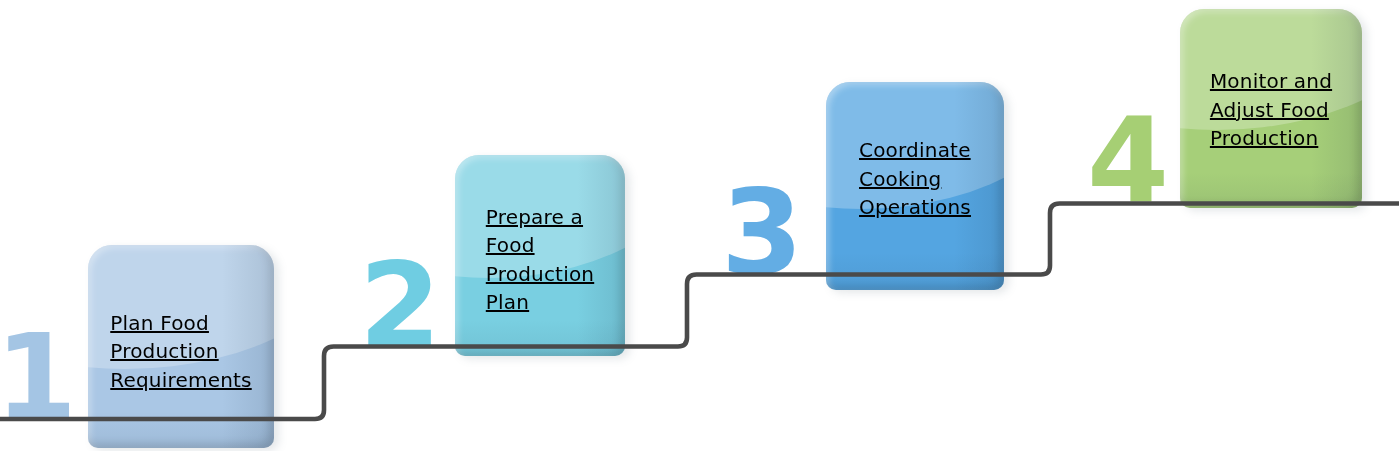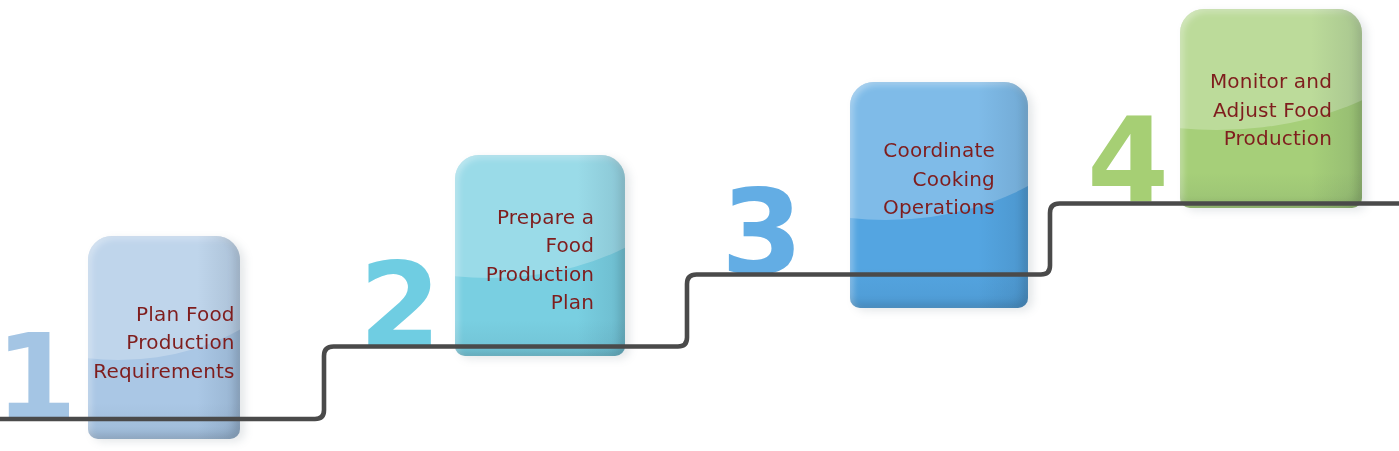--- a/index.html
+++ b/index.html
@@ -12,45 +12,46 @@
   .step-num {
     font-family:"DejaVu Sans", sans-serif;
     font-weight:bold; font-size:118px; text-anchor:middle;
   }
   
   .card {
     position:absolute; z-index:1;
     border-radius:24px 24px 10px 10px;
     overflow:hidden;
     display:flex; align-items:center; justify-content:center;
-    text-align:right;
-    color:#7f1d1d;
+    text-align:left;
+    color:#000000;
     font-size:20px; line-height:1.42; letter-spacing:0.2px;
     box-shadow: inset -5px -4px 9px rgba(0,0,0,0.14),
                 inset 3px 3px 6px rgba(255,255,255,0.35),
                 5px 3px 9px rgba(110,125,140,0.18);
+    text-decoration: underline;
   }
   
   .card::before {
     content:""; position:absolute; left:-110%; top:-81%;
     width:260%; height:142%; border-radius:50%;
     background:rgba(255,255,255,0.25); pointer-events:none;
   }
   
   .card::after {
     content:""; position:absolute; inset:0; pointer-events:none;
     background:
       linear-gradient(to right, rgba(255,255,255,0) 72%, rgba(20,40,60,0.12) 100%),
       linear-gradient(to bottom, rgba(255,255,255,0) 82%, rgba(20,40,60,0.08) 100%);
   }
   .card .label { position:relative; z-index:3; white-space:pre-line; }
 
-  .c1 { left:88px;   top:236px; width:152px; height:193px; background:#aac7e5; padding-top:10px; }
+  .c1 { left:88px;   top:245px; width:186px; height:193px; background:#aac7e5; padding-top:10px; }
   .c2 { left:455px;  top:155px; width:170px; height:193px; background:#79cfe1; padding-top:8px;  }
-  .c3 { left:850px;  top:82px;  width:178px; height:194px; background:#54a5e1; padding-bottom:32px; }
+  .c3 { left:826px;  top:82px;  width:178px; height:194px; background:#54a5e1; padding-bottom:14px; }
   .c4 { left:1180px; top:9px;   width:182px; height:196px; background:#a6cf79; padding-top:3px;  }
 </style>
 </head>
 <body>
 
 <div class="stage">
 
   <div class="card c1">
     <span class="label">Plan Food
 Production

